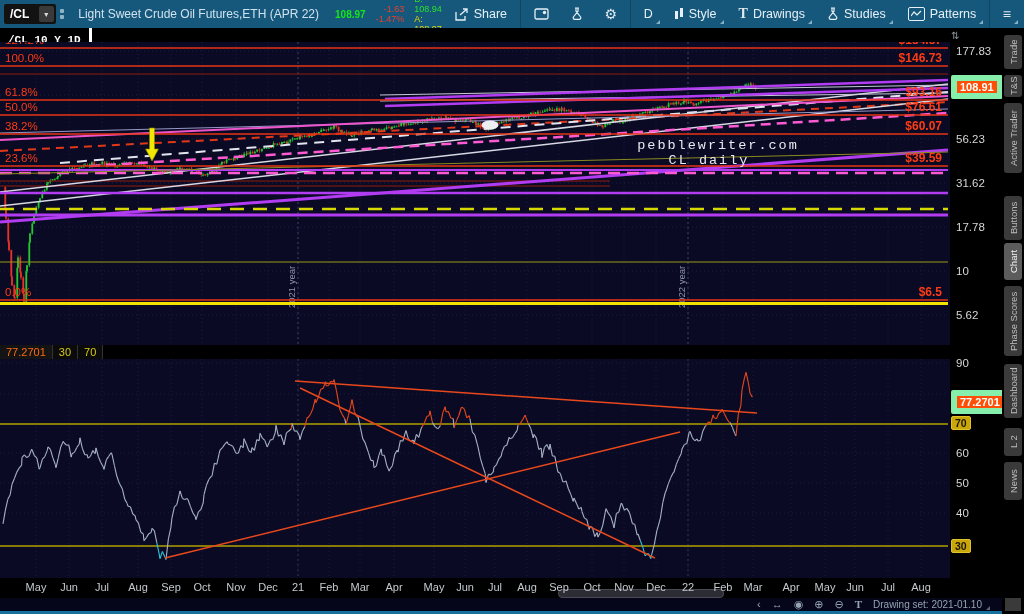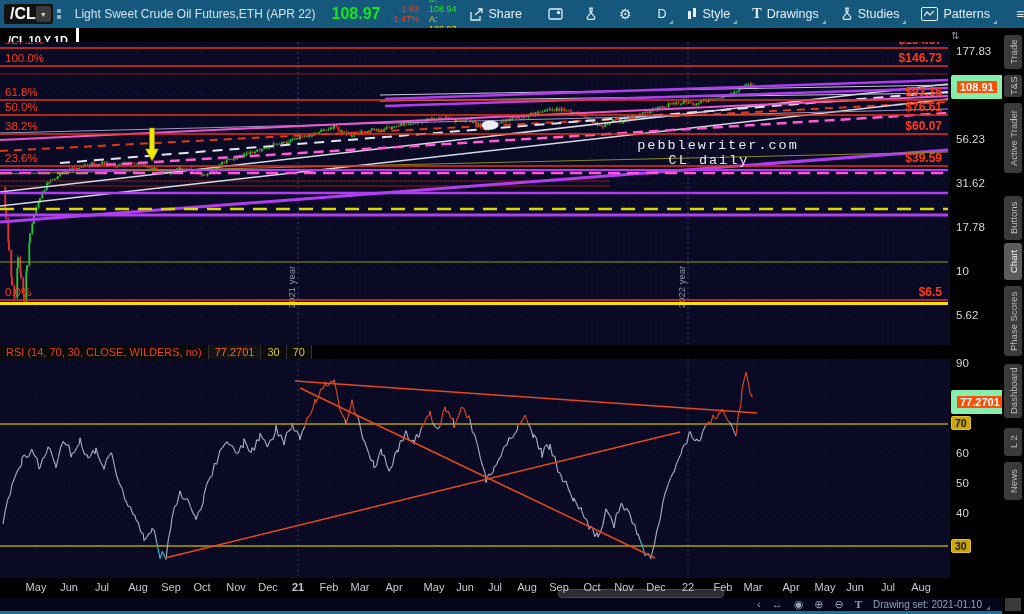--- a/index.html
+++ b/index.html
@@ -3,43 +3,43 @@
 <meta charset="utf-8">
 <style>
   html,body{margin:0;padding:0;background:#000;}
   .app{position:relative;width:1024px;height:614px;overflow:hidden;background:#000;
        font-family:"Liberation Sans",sans-serif;-webkit-font-smoothing:antialiased;}
   
   .toolbar{position:absolute;left:0;top:0;width:1024px;height:28px;background:#16587c;
            display:flex;align-items:center;padding:0 4px;box-sizing:border-box;gap:4px;}
   .symbox{display:flex;align-items:center;background:#121212;border-radius:2px;height:20px;width:88px;
           padding-left:6px;box-sizing:border-box;}
-  .symbox .sym{color:#fff;font-size:16px;font-weight:bold;}
+  .symbox .sym{color:#fff;font-size:12px;font-weight:bold;}
   .symbox .caret{margin-left:auto;margin-right:2px;width:15px;height:16px;background:#3a3a3a;border-radius:2px;
                  color:#ddd;font-size:8px;display:flex;align-items:center;justify-content:center;}
   .linkicon{width:8px;height:13px;display:flex;flex-direction:column;gap:2px;align-items:center;justify-content:center;}
   .linkicon i{width:4px;height:4px;background:#8fb2c4;border-radius:1px;display:block;}
   .desc{color:#cfe2ee;font-size:12px;margin-left:10px;white-space:nowrap;text-align:right;}
-  .last{color:#16e516;font-size:16px;font-weight:bold;margin-left:12px;}
+  .last{color:#16e516;font-size:10px;font-weight:bold;margin-left:12px;}
   .stack{display:flex;flex-direction:column;line-height:10px;font-size:9px;margin-left:6px;}
   .chg{color:#e8402e;text-align:right;}
   .bid{color:#2ae02a;}.ask{color:#e8d800;}
   .tbtn{display:flex;align-items:center;gap:5px;color:#e6f0f6;font-size:12.5px;padding:0 9px;height:28px;
         position:relative;cursor:default;white-space:nowrap;}
   .tbtn.dd::after{content:"";position:absolute;right:2px;bottom:4px;
         border-left:4px solid transparent;border-bottom:4px solid #86aec2;}
   .sep{width:1px;height:28px;background:#0f4763;}
   .ticon{font-size:14px;color:#dfe9f0;}
   .candleicon{position:relative;width:9px;height:13px;}
   .candleicon i{position:absolute;background:#e6f0f6;width:3px;}
   .wavebox{width:15px;height:12px;border:1.3px solid #e6f0f6;border-radius:2px;display:flex;align-items:center;justify-content:center;}
   
   .ohlcbar{position:absolute;top:28px;left:0;width:1024px;height:14px;background:#000;display:flex;
            align-items:stretch;font-size:11px;color:#c9c9c9;}
-  .ohlc-title{color:#fff;font-weight:bold;padding:12px 8px;border-right:3px solid #ffffff;display:flex;align-items:center;}
+  .ohlc-title{color:#fff;font-weight:bold;padding:12px 8px;border-right:3px solid #ffffff;display:flex;align-items:center;font-family:Liberation Mono, monospace;}
   .ohlc-cell{padding:0 7px;border-right:1px solid #2c2c2c;display:flex;align-items:center;}
   
   .price-panel{position:absolute;left:0;top:42px;width:950px;height:303px;background:#0a0a24;overflow:hidden;}
   .rsi-row{position:absolute;left:0;top:345px;width:1002px;height:14px;background:#000;display:flex;
            align-items:stretch;font-size:11px;}
   .rsi-name{color:#e8401c;padding:0 6px;border-right:1px solid #333;background:#0b0b0b;display:flex;align-items:center;}
   .rsi-val{color:#ff6a10;padding:0 6px;border-right:1px solid #333;background:#141414;display:flex;align-items:center;}
   .rsi-lv{color:#d8c818;padding:0 6px;border-right:1px solid #333;background:#0b0b0b;display:flex;align-items:center;}
   .rsi-panel{position:absolute;left:0;top:359px;width:950px;height:219px;background:#0a0a24;overflow:hidden;}
   
@@ -987,21 +987,20 @@
         <text x="5" y="254" fill="#ff3b14" font-size="11.5" text-anchor="start" font-family="'Liberation Sans',sans-serif">0.0%</text>
         <text x="942" y="254" fill="#ff3b14" font-size="12" text-anchor="end" font-weight="bold" font-family="'Liberation Sans',sans-serif">$6.5</text>
         <text x="718" y="107" fill="#e9e9f0" font-size="13.5" text-anchor="middle" font-family="'Liberation Mono',monospace" letter-spacing="2">pebblewriter.com</text>
         <text x="709" y="122" fill="#e9e9f0" font-size="13.5" text-anchor="middle" font-family="'Liberation Mono',monospace" letter-spacing="2">CL daily</text>
         <polygon points="149.5,86 154.5,86 154.5,107 158.5,107 152,119 145.5,107 149.5,107" fill="#f0e800" stroke="#8a8500" stroke-width="0.6"></polygon>
         <ellipse cx="490" cy="83" rx="8.5" ry="4.5" fill="#eceef2"></ellipse>
       </svg>
   </div>
 
   <div class="rsi-row">
-    <span class="rsi-name">RSI (14, 70, 30, CLOSE, WILDERS, no)</span>
     <span class="rsi-val">77.2701</span>
     <span class="rsi-lv">30</span>
     <span class="rsi-lv">70</span>
   </div>
 
   <div class="rsi-panel">
     <svg id="rsi-chart" width="950" height="219" viewBox="0 0 950 219">
         <line x1="36" y1="0" x2="36" y2="219" stroke="#181840" stroke-width="1" stroke-dasharray="1 3"></line>
         <line x1="69" y1="0" x2="69" y2="219" stroke="#181840" stroke-width="1" stroke-dasharray="1 3"></line>
         <line x1="102" y1="0" x2="102" y2="219" stroke="#181840" stroke-width="1" stroke-dasharray="1 3"></line>
@@ -1422,21 +1421,21 @@
   <div class="xaxis" id="xaxis">
     <div class="slider"></div>
   <div class="mon" style="left: 36px;">May</div>
       <div class="mon" style="left: 69px;">Jun</div>
       <div class="mon" style="left: 102px;">Jul</div>
       <div class="mon" style="left: 138px;">Aug</div>
       <div class="mon" style="left: 171px;">Sep</div>
       <div class="mon" style="left: 202px;">Oct</div>
       <div class="mon" style="left: 236px;">Nov</div>
       <div class="mon" style="left: 268px;">Dec</div>
-      <div class="mon" style="left: 298px; font-weight: bold;">21</div>
+      <div class="mon" style="left: 298px;">21</div>
       <div class="mon" style="left: 329px;">Feb</div>
       <div class="mon" style="left: 360px;">Mar</div>
       <div class="mon" style="left: 394px;">Apr</div>
       <div class="mon" style="left: 434px;">May</div>
       <div class="mon" style="left: 465px;">Jun</div>
       <div class="mon" style="left: 495px;">Jul</div>
       <div class="mon" style="left: 527px;">Aug</div>
       <div class="mon" style="left: 559px;">Sep</div>
       <div class="mon" style="left: 592px;">Oct</div>
       <div class="mon" style="left: 624px;">Nov</div>

